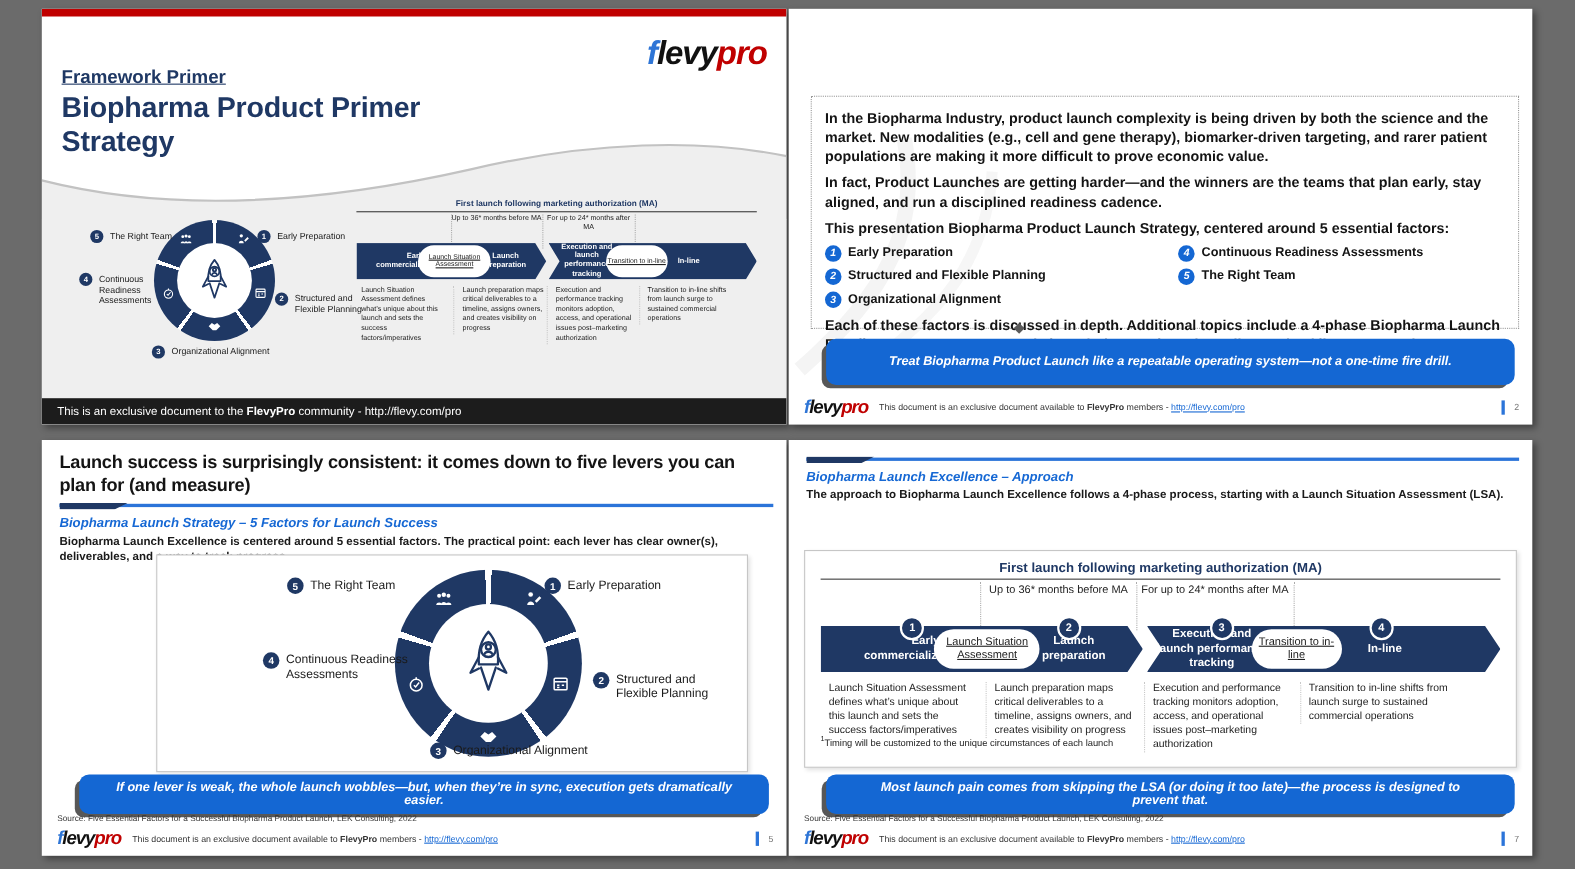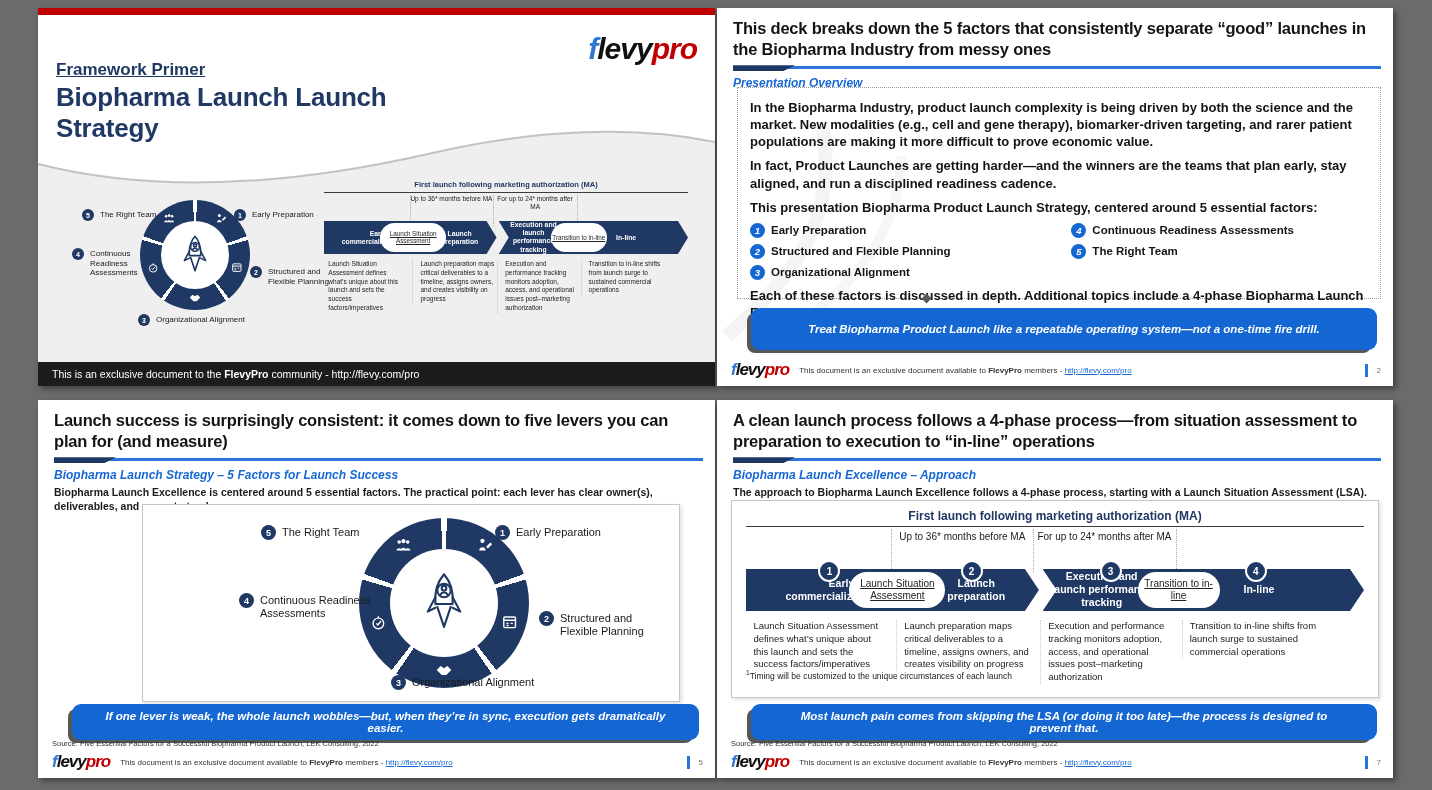--- a/index.html
+++ b/index.html
@@ -152,21 +152,21 @@
 </style>
 </head>
 <body>
 
 <div class="slide" id="s1">
   <div class="s1-redbar"></div>
   <div class="s1-logo logo">
     <span class="lf">f</span><span class="ll">levy</span><span class="lp">pro</span>
   </div>
   <div class="s1-kicker">Framework Primer</div>
-  <div class="s1-title">Biopharma Launch Launch Strategy</div>
+  <div class="s1-title">Biopharma Product Primer Strategy</div>
 
   <div class="s1-graybody"></div>
   <svg class="s1-wave" viewBox="0 0 677 86" preserveAspectRatio="none">
     <path d="M0 50 C110 78 240 74 390 40 C500 14 600 12 677 28 L677 86 L0 86 Z" fill="#efefef"></path>
     <path d="M0 50 C110 78 240 74 390 40 C500 14 600 12 677 28" stroke="#c2c2c2" stroke-width="2" fill="none"></path>
   </svg>
 
   <div class="donut donut-sm" style="left:102px;top:192px;">
     <div class="hole"></div>
     <svg class="rocket" width="30" height="42" viewBox="0 0 48 66">
@@ -265,25 +265,20 @@
       <div class="fd fd4">Transition to in-line shifts from launch surge to sustained commercial operations</div>
     </div>
   </div>
 
   <div class="s1-footbar">
     <span><span>This is an exclusive document to the </span><b>FlevyPro</b><span> community - http://flevy.com/pro</span></span>
   </div>
 </div>
 
 <div class="slide" id="s2">
-  <div class="sl-head">
-    <div class="sl-title">This deck breaks down the 5 factors that consistently separate “good” launches in the Biopharma Industry from messy ones</div>
-    <div class="rule"></div>
-    <div class="sl-kicker">Presentation Overview</div>
-  </div>
 
   <svg class="watermark" width="320" height="260" viewBox="0 0 320 260">
     <path d="M40 250 C 120 180 150 120 135 40" stroke="#ececec" stroke-width="14" fill="none"></path>
     <path d="M90 255 C 170 200 210 150 215 70" stroke="#efefef" stroke-width="10" fill="none"></path>
   </svg>
 
   <div class="dotted-box">
     <p>In the Biopharma Industry, product launch complexity is being driven by both the science and the market. New modalities (e.g., cell and gene therapy), biomarker-driven targeting, and rarer patient populations are making it more difficult to prove economic value.</p>
     <p>In fact, Product Launches are getting harder—and the winners are the teams that plan early, stay aligned, and run a disciplined readiness cadence.</p>
     <p>This presentation Biopharma Product Launch Strategy, centered around 5 essential factors:</p>
@@ -421,21 +416,20 @@
     <span class="mf-text"><span>This document is an exclusive document available to </span><b>FlevyPro</b><span> members - </span><a class="mf-link" href="#">http://flevy.com/pro</a></span>
     <span class="mf-right">
         <i class="mf-bar"></i>
         <span class="mf-page">5</span>
       </span>
   </div>
 </div>
 
 <div class="slide" id="s4">
   <div class="sl-head">
-    <div class="sl-title">A clean launch process follows a 4-phase process—from situation assessment to preparation to execution to “in-line” operations</div>
     <div class="rule"></div>
     <div class="sl-kicker">Biopharma Launch Excellence – Approach</div>
     <div class="sl-intro">The approach to Biopharma Launch Excellence follows a 4-phase process, starting with a Launch Situation Assessment (LSA).</div>
   </div>
 
   <div class="process-box">
     <div class="flow flow-lg" style="left:14px;right:14px;">
       <div class="flow-title">First launch following marketing authorization (MA)</div>
       <div class="flow-hr"></div>
       <div class="flow-timeline">

